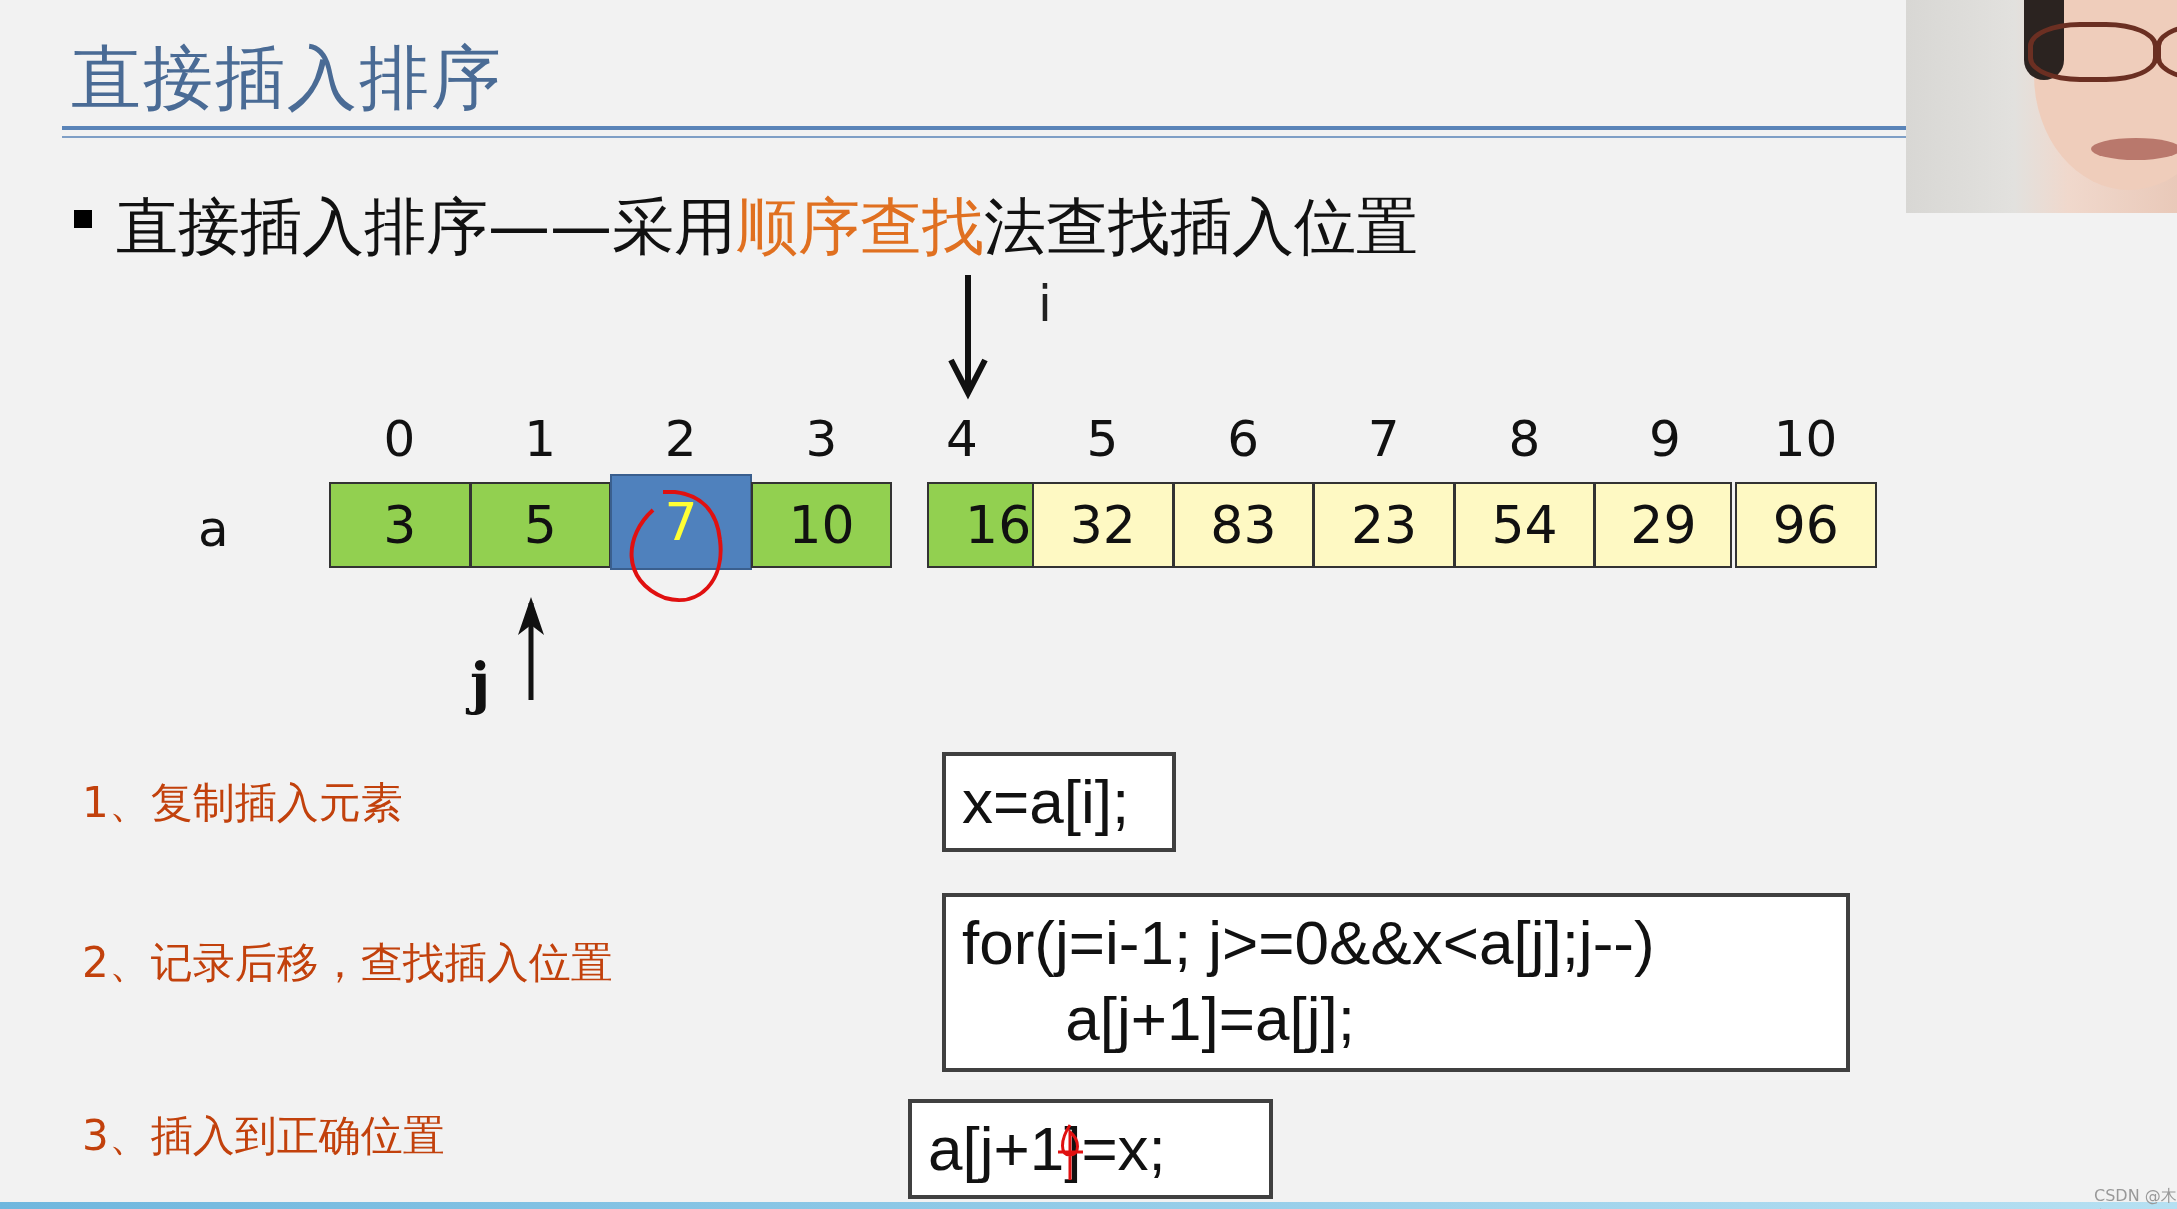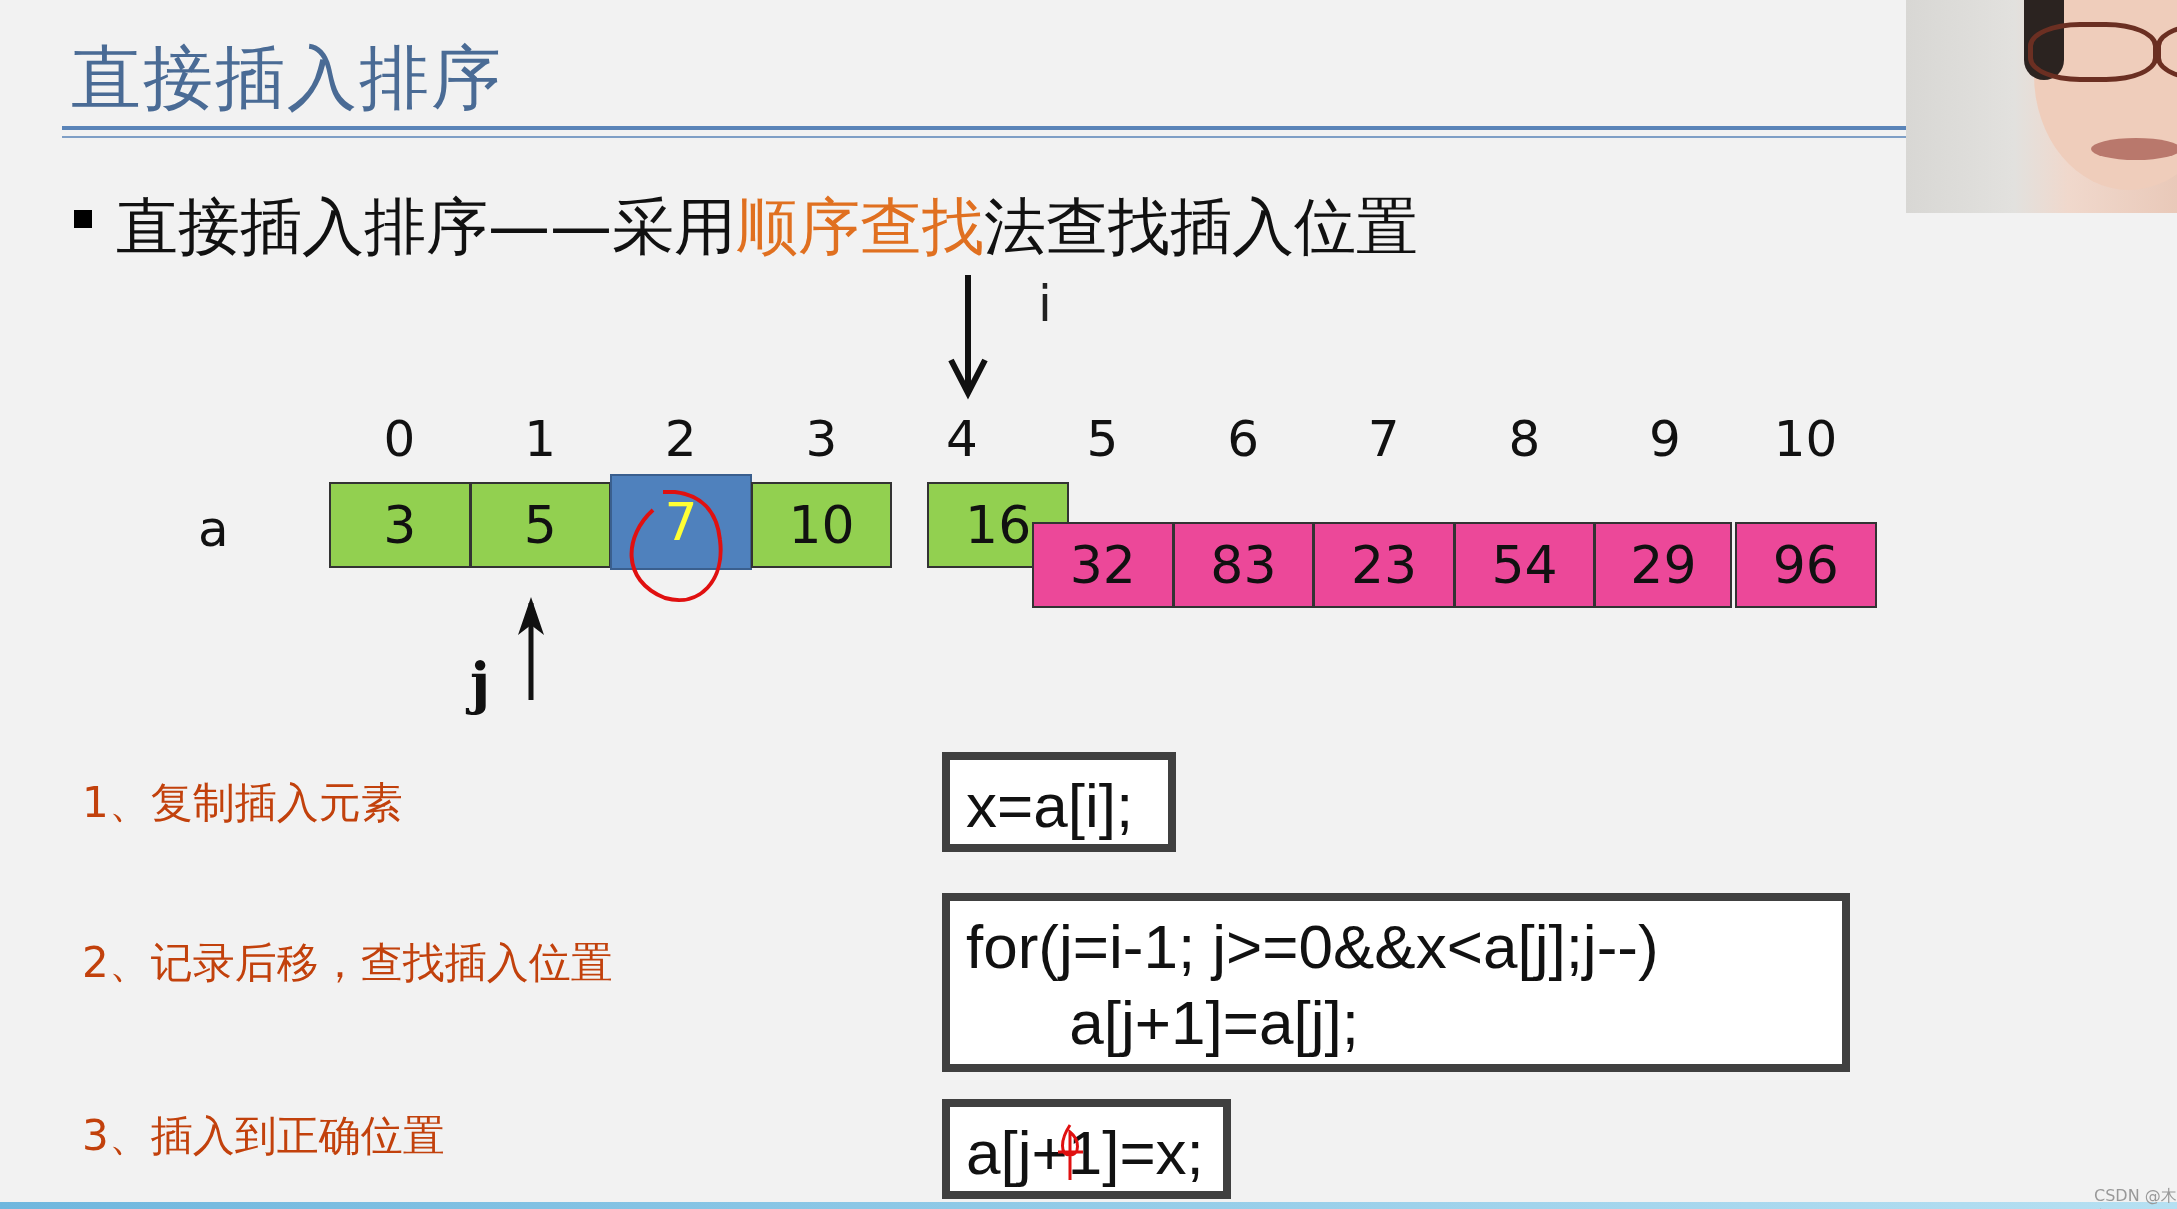--- a/index.html
+++ b/index.html
@@ -10,27 +10,27 @@
   .rule2{left:62px;top:136px;width:1844px;height:2px;background:#7f9fc6;}
   .bullet{left:74px;top:210px;width:18px;height:18px;background:#000;}
   .subtitle{left:116px;top:185px;font-size:62px;color:#111;white-space:nowrap;}
   .subtitle .hl{color:#e07020;}
   .i-arrow{left:948px;top:275px;}
   .i-label{left:1038px;top:275px;font-size:50px;color:#222;}
   .idx{top:410px;width:141px;text-align:center;font-size:50px;color:#111;}
   .alabel{left:198px;top:500px;font-size:50px;color:#111;}
   .cell{top:482px;height:86px;border:2px solid #333;box-sizing:border-box;display:flex;align-items:center;justify-content:center;font-size:52px;color:#111;}
   .green{background:#92d050;}
-  .orange{background:#ec4899;margin-top:40px;}
+  .orange{background:#fef9c3;}
   .blue{background:#4f81bd;border-color:#3a5f8e;top:474px;height:96px;}
   .blue span{color:#ffff33;}
   .j-arrow{left:516px;top:595px;}
   .j-label{left:470px;top:650px;font-size:56px;font-family:"DejaVu Serif","Liberation Serif",serif;font-weight:bold;color:#111;}
   .step{font-size:42px;color:#c2410c;white-space:nowrap;}
-  .codebox{border:8px solid #404040;background:#fff;box-sizing:border-box;font-size:62px;color:#111;padding:0 16px;white-space:pre;font-family:"Liberation Sans","DejaVu Sans",sans-serif;}
+  .codebox{border:4px solid #404040;background:#fff;box-sizing:border-box;font-size:62px;color:#111;padding:0 16px;white-space:pre;font-family:"Liberation Sans","DejaVu Sans",sans-serif;}
   .bottom-bar{left:0;top:1202px;width:2177px;height:7px;background:linear-gradient(90deg,#6fb7de,#b6e0f2);}
   .watermark{left:2094px;top:1186px;font-size:16px;color:#999;}
   .webcam{left:1906px;top:0;width:271px;height:213px;background:linear-gradient(90deg,#d8d7d4 0%,#e2e1de 40%,#f0d8cc 60%,#e9c9b9 100%);overflow:hidden;}
   .face{position:absolute;left:128px;top:-40px;width:190px;height:230px;border-radius:50%;background:#efcdbb;}
   .hair{position:absolute;left:118px;top:-30px;width:40px;height:110px;border-radius:20px;background:#2b2320;}
   .glass{position:absolute;top:22px;width:120px;height:50px;border:5px solid #6b2f22;border-radius:40%;}
   .mouth{position:absolute;left:185px;top:138px;width:90px;height:22px;border-radius:50%;background:#b9786c;}
 </style>
 </head>
 <body>
@@ -109,21 +109,21 @@
 <div class="abs j-label">j</div>
 
 <div class="abs step" style="left:82px;top:775px">1、复制插入元素</div>
 <div class="abs codebox" style="left:942px;top:752px;width:234px;height:100px;line-height:92px">x=a[i];</div>
 
 <div class="abs step" style="left:82px;top:935px">2、记录后移，查找插入位置</div>
 <div class="abs codebox" style="left:942px;top:893px;width:908px;height:179px;line-height:76px;padding-top:8px">for(j=i-1; j&gt;=0&amp;&amp;x&lt;a[j];j--)
       a[j+1]=a[j];</div>
 
 <div class="abs step" style="left:82px;top:1108px">3、插入到正确位置</div>
-<div class="abs codebox" style="left:942px;top:1099px;width:289px;height:100px;line-height:92px">a[j+1]=x;</div>
+<div class="abs codebox" style="left:908px;top:1099px;width:365px;height:100px;line-height:92px">a[j+1]=x;</div>
 <svg class="abs" style="left:1055px;top:1120px" width="30" height="65" viewBox="0 0 30 65">
   <path d="M15,5 C5,20 5,35 15,35 C25,35 25,20 15,12 L15,60 M3,32 L28,32" fill="none" stroke="#e01010" stroke-width="3"></path>
 </svg>
 
 <div class="abs webcam">
   <div class="face"></div>
   <div class="hair"></div>
   <div class="glass" style="left:122px"></div>
   <div class="glass" style="left:250px"></div>
   <div class="mouth"></div>

